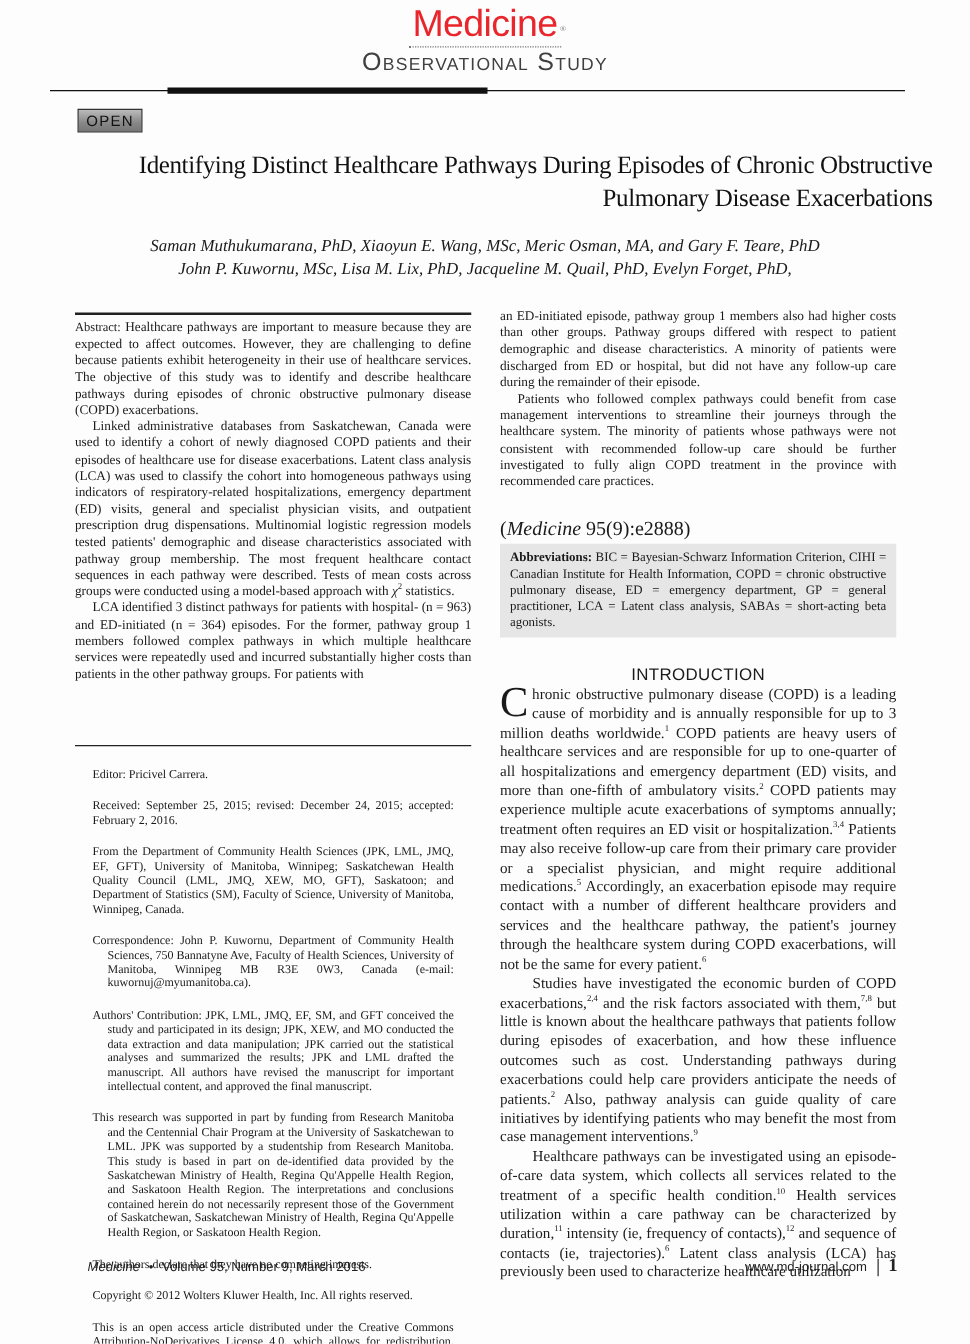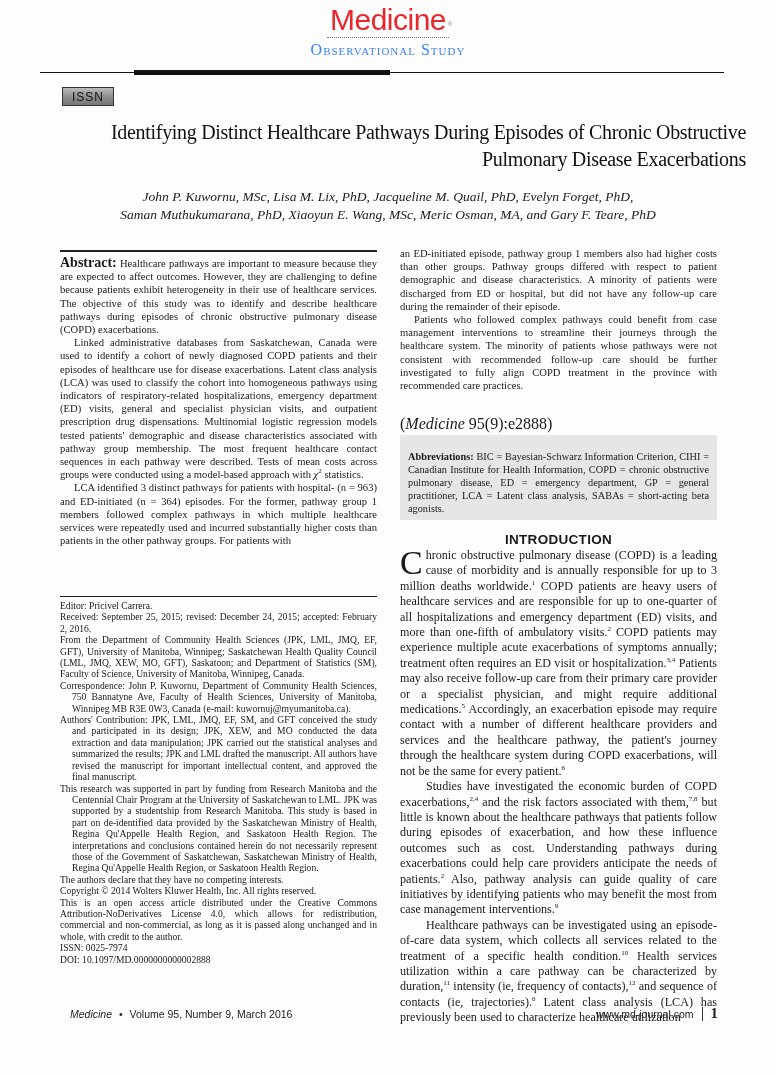--- a/index.html
+++ b/index.html
@@ -11,22 +11,22 @@
 
   
   .masthead { left: 0; width: 776px; top: 4px; text-align: center; }
   .logo {
     font-family: "Liberation Sans", sans-serif; color: #e8262b; font-size: 30px; letter-spacing: -0.5px;
     line-height: 32px; display: inline-block; position: relative;
   }
   .logo sup { font-size: 6px; color: #888; position: absolute; top: 4px; right: -6px; }
   .logo-dots { width: 122px; margin: 1px auto 0; border-top: 1px dotted #777; height: 0; }
   .section-label {
-    font-family: Liberation Serif, serif; font-size: 16px; font-variant: small-caps; letter-spacing: 1px;
-    margin-top: 3px; color: #3b82f6; line-height: 18px;
+    font-family: Liberation Sans, sans-serif; font-size: 20px; font-variant: small-caps; letter-spacing: 1px;
+    margin-top: 3px; color: #404040; line-height: 18px;
   }
   .rule-thin { left: 40px; width: 684px; top: 72px; border-top: 1px solid #111; }
   .rule-thick { left: 136px; width: 254px; top: 70px; height: 5px; background: #111; }
 
   
   .open-badge {
     left: 62px; top: 87px; width: 52px; height: 19px; border: 1px solid #333;
     background: linear-gradient(#bbb, #888 60%, #777);
     font-family: "Liberation Sans", sans-serif; font-size: 12px; color: #111; letter-spacing: 1px;
     text-align: center; line-height: 19px; box-sizing: border-box;
@@ -45,39 +45,39 @@
 
   
   .col-left { left: 60px; width: 317px; }
   .col-right { left: 400px; width: 317px; }
   .para {
     font-size: 10.6px; line-height: 13.2px; text-align: justify; margin: 0;
   }
   .para.indent { text-indent: 14px; }
   .abstract-rule { left: 60px; width: 317px; top: 250px; border-top: 2px solid #222; }
   .abstract { top: 256px; }
-  .label-bold { font-weight: bold; font-size: 14px; }
+  .label-bold { font-weight: normal; font-size: 10px; }
 
   .fn-rule { left: 60px; width: 317px; top: 596px; border-top: 1px solid #222; }
   .footnotes { top: 600px; }
   .fn {
-    font-size: 9.6px; line-height: 11.4px; text-align: justify; margin: 0;
+    font-size: 9.6px; line-height: 11.4px; text-align: justify; margin: 14px;
   }
   .fn.hang { padding-left: 12px; text-indent: -12px; }
 
   .right-abs { top: 247px; }
   .citation { top: 417px; font-size: 16px; line-height: 13px; }
   .abbrev-box {
-    top: 435px; left: 400px; width: 317px; background: #e6e6e6; box-sizing: border-box; padding: 15px 8px 5px 8px;
+    top: 435px; left: 400px; width: 317px; background: #e6e6e6; box-sizing: border-box; padding: 5px 8px 5px 8px;
   }
   .abbrev-box .para { font-size: 10.3px; line-height: 13px; }
 
   .intro-heading {
     top: 532px; left: 400px; width: 317px; text-align: center;
-    font-family: "Liberation Sans", sans-serif; font-weight: bold; font-size: 13.5px; letter-spacing: 0.3px;
+    font-family: "Liberation Sans", sans-serif; font-weight: normal; font-size: 13.5px; letter-spacing: 0.3px;
   }
   .intro { top: 548px; }
   .intro .para { font-size: 12.1px; line-height: 15.4px; }
   .dropcap {
     float: left; font-size: 34px; line-height: 28px; margin: 1px 3px 0 0; font-family: "Liberation Serif", serif;
   }
   sup.ref { font-size: 7px; line-height: 0; }
 
   
   .footer-left {
@@ -97,45 +97,45 @@
 <div class="abs masthead">
   <div class="logo">
     <span>Medicine</span><sup>®</sup>
   </div>
   <div class="logo-dots"></div>
   <div class="section-label">Observational Study</div>
 </div>
 <div class="abs rule-thin"></div>
 <div class="abs rule-thick" style="left:134px;width:256px;"></div>
 
-<div class="abs open-badge">ISSN</div>
+<div class="abs open-badge">OPEN</div>
 
 <div class="abs title">Identifying Distinct Healthcare Pathways During Episodes of Chronic Obstructive Pulmonary Disease Exacerbations</div>
 <div class="abs authors">
+  <div>Saman Muthukumarana, PhD, Xiaoyun E. Wang, MSc, Meric Osman, MA, and Gary F. Teare, PhD</div>
   <div>John P. Kuwornu, MSc, Lisa M. Lix, PhD, Jacqueline M. Quail, PhD, Evelyn Forget, PhD,</div>
-  <div>Saman Muthukumarana, PhD, Xiaoyun E. Wang, MSc, Meric Osman, MA, and Gary F. Teare, PhD</div>
 </div>
 
 <div class="abs abstract-rule"></div>
 <div class="abs col-left abstract">
   <p class="para"><span class="label-bold">Abstract:</span> <span>Healthcare pathways are important to measure because they are expected to affect outcomes. However, they are challenging to define because patients exhibit heterogeneity in their use of healthcare services. The objective of this study was to identify and describe healthcare pathways during episodes of chronic obstructive pulmonary disease (COPD) exacerbations.</span></p>
   <p class="para indent"><span>Linked administrative databases from Saskatchewan, Canada were used to identify a cohort of newly diagnosed COPD patients and their episodes of healthcare use for disease exacerbations. Latent class analysis (LCA) was used to classify the cohort into homogeneous pathways using indicators of respiratory-related hospitalizations, emergency department (ED) visits, general and specialist physician visits, and outpatient prescription drug dispensations. Multinomial logistic regression models tested patients' demographic and disease characteristics associated with pathway group membership. The most frequent healthcare contact sequences in each pathway were described. Tests of mean costs across groups were conducted using a model-based approach with</span> <i>χ</i><sup class="ref">2</sup><span> statistics.</span></p>
   <p class="para indent"><span>LCA identified 3 distinct pathways for patients with hospital- (n = 963) and ED-initiated (n = 364) episodes. For the former, pathway group 1 members followed complex pathways in which multiple healthcare services were repeatedly used and incurred substantially higher costs than patients in the other pathway groups. For patients with</span></p>
 </div>
 
 <div class="abs fn-rule"></div>
 <div class="abs col-left footnotes">
   <p class="fn">Editor: Pricivel Carrera.</p>
   <p class="fn">Received: September 25, 2015; revised: December 24, 2015; accepted: February 2, 2016.</p>
   <p class="fn">From the Department of Community Health Sciences (JPK, LML, JMQ, EF, GFT), University of Manitoba, Winnipeg; Saskatchewan Health Quality Council (LML, JMQ, XEW, MO, GFT), Saskatoon; and Department of Statistics (SM), Faculty of Science, University of Manitoba, Winnipeg, Canada.</p>
   <p class="fn hang">Correspondence: John P. Kuwornu, Department of Community Health Sciences, 750 Bannatyne Ave, Faculty of Health Sciences, University of Manitoba, Winnipeg MB R3E 0W3, Canada (e-mail: kuwornuj@myumanitoba.ca).</p>
   <p class="fn hang">Authors' Contribution: JPK, LML, JMQ, EF, SM, and GFT conceived the study and participated in its design; JPK, XEW, and MO conducted the data extraction and data manipulation; JPK carried out the statistical analyses and summarized the results; JPK and LML drafted the manuscript. All authors have revised the manuscript for important intellectual content, and approved the final manuscript.</p>
   <p class="fn hang">This research was supported in part by funding from Research Manitoba and the Centennial Chair Program at the University of Saskatchewan to LML. JPK was supported by a studentship from Research Manitoba. This study is based in part on de-identified data provided by the Saskatchewan Ministry of Health, Regina Qu'Appelle Health Region, and Saskatoon Health Region. The interpretations and conclusions contained herein do not necessarily represent those of the Government of Saskatchewan, Saskatchewan Ministry of Health, Regina Qu'Appelle Health Region, or Saskatoon Health Region.</p>
   <p class="fn">The authors declare that they have no competing interests.</p>
-  <p class="fn">Copyright © 2014 Wolters Kluwer Health, Inc. All rights reserved.</p>
+  <p class="fn">Copyright © 2012 Wolters Kluwer Health, Inc. All rights reserved.</p>
   <p class="fn">This is an open access article distributed under the Creative Commons Attribution-NoDerivatives License 4.0, which allows for redistribution, commercial and non-commercial, as long as it is passed along unchanged and in whole, with credit to the author.</p>
   <p class="fn">ISSN: 0025-7974</p>
   <p class="fn">DOI: 10.1097/MD.0000000000002888</p>
 </div>
 
 <div class="abs col-right right-abs">
   <p class="para">an ED-initiated episode, pathway group 1 members also had higher costs than other groups. Pathway groups differed with respect to patient demographic and disease characteristics. A minority of patients were discharged from ED or hospital, but did not have any follow-up care during the remainder of their episode.</p>
   <p class="para indent">Patients who followed complex pathways could benefit from case management interventions to streamline their journeys through the healthcare system. The minority of patients whose pathways were not consistent with recommended follow-up care should be further investigated to fully align COPD treatment in the province with recommended care practices.</p>
 </div>
 

